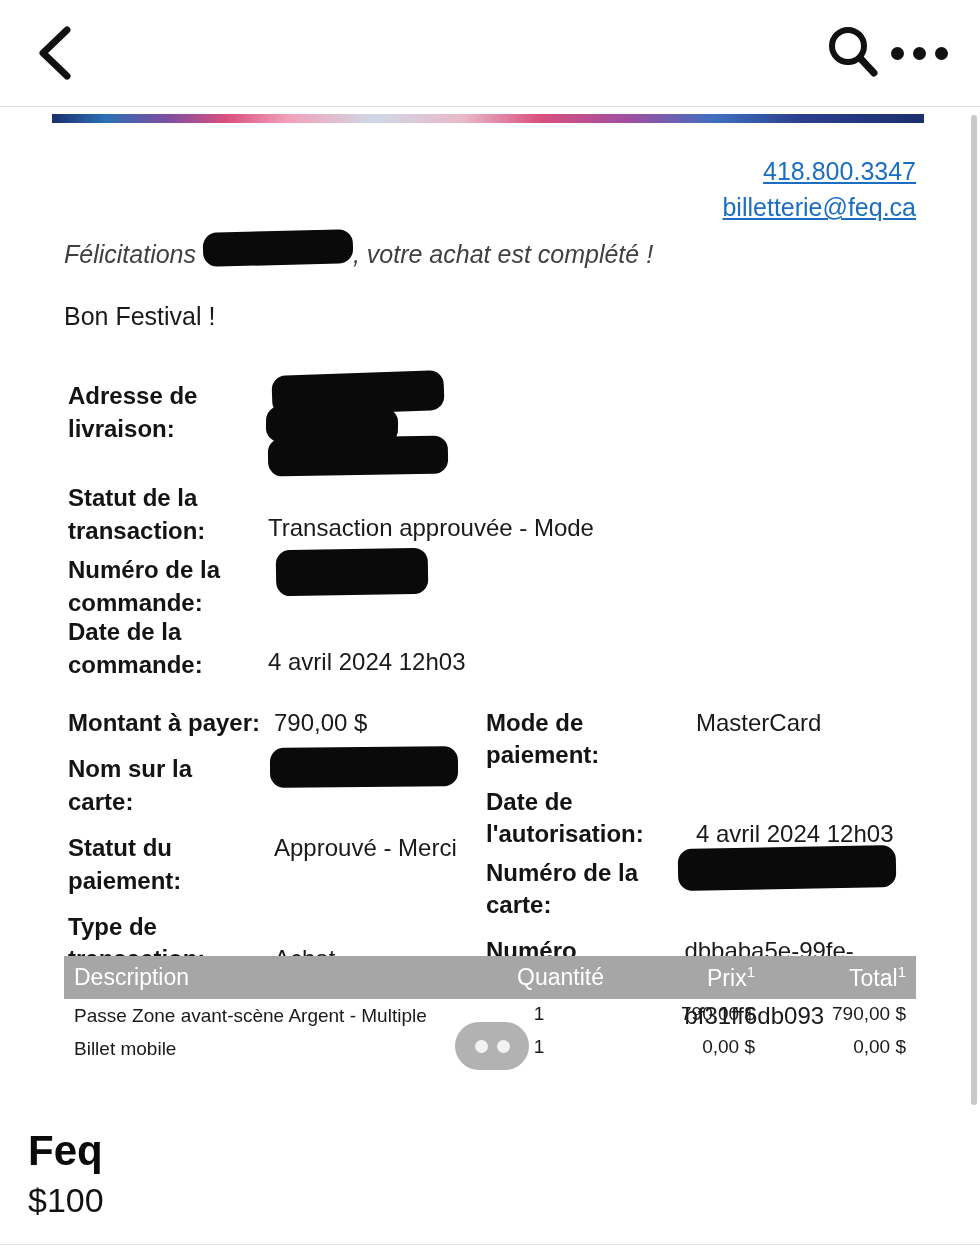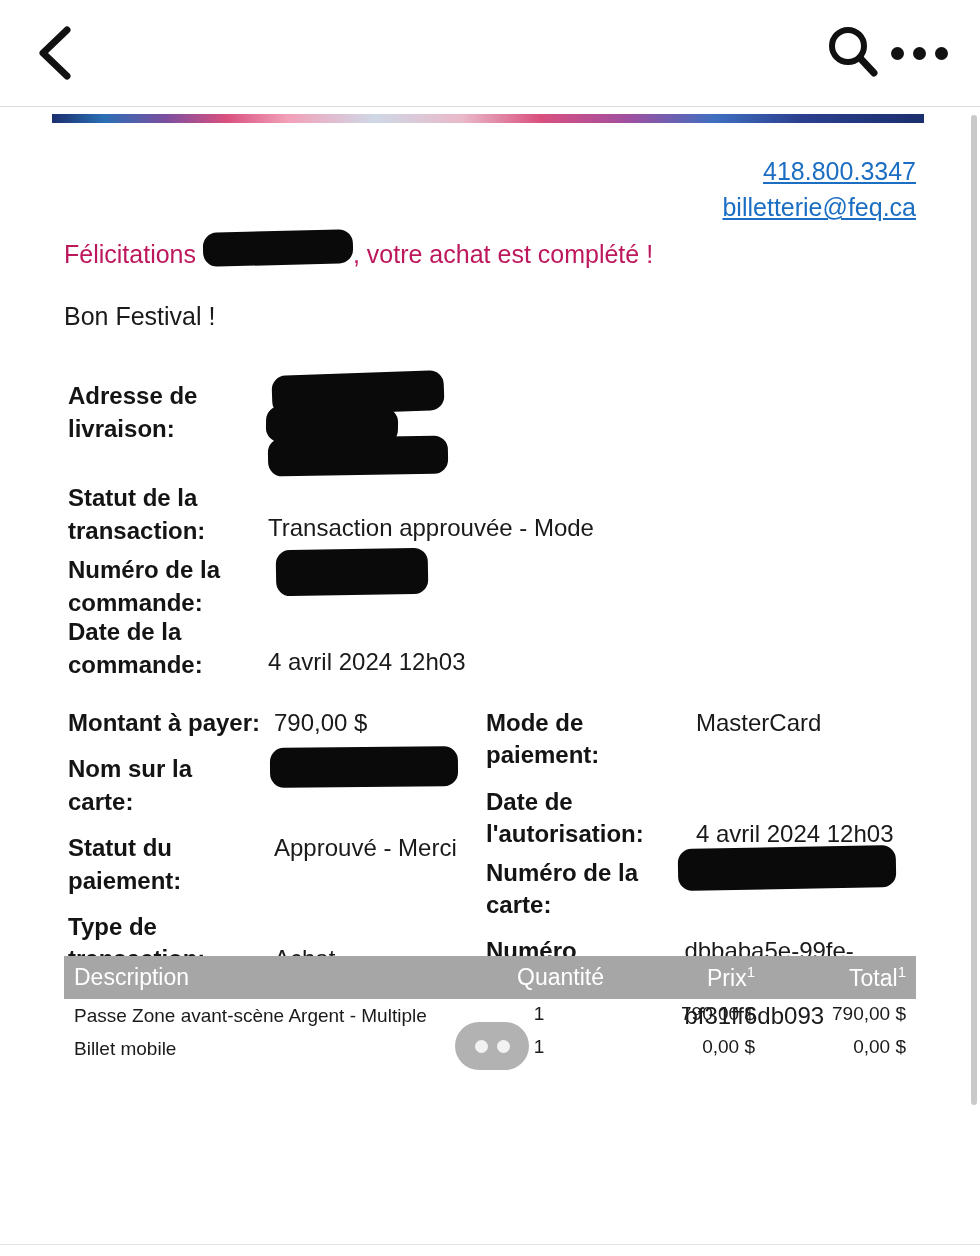--- a/index.html
+++ b/index.html
@@ -79,21 +79,21 @@
   }
   .contact a {
     display: block;
     color: #1b6ec2;
     text-decoration: underline;
     font-size: 25px;
   }
 
   .greet {
     position: absolute; top: 133px; left: 64px;
-    font-size: 25px; color: #be185d;
+    font-size: 25px; color: #404040; font-style: italic;
   }
   .greet .redact-inline {
     display: inline-block; vertical-align: middle;
   }
   .bon {
     position: absolute; top: 195px; left: 64px;
     font-size: 25px; color: #1a1a1a;
   }
 
   
@@ -379,16 +379,20 @@
       <div class="pill">
         <i></i>
           <i></i>
       </div>
 
     </div>
   </div>
 
   <div class="scroll"></div>
 
+  <div class="caption">
+    <div class="title">Feq</div>
+    <div class="price">$100</div>
+  </div>
 
   <div class="bottombar"></div>
 
 </div>
 
 </body></html>

